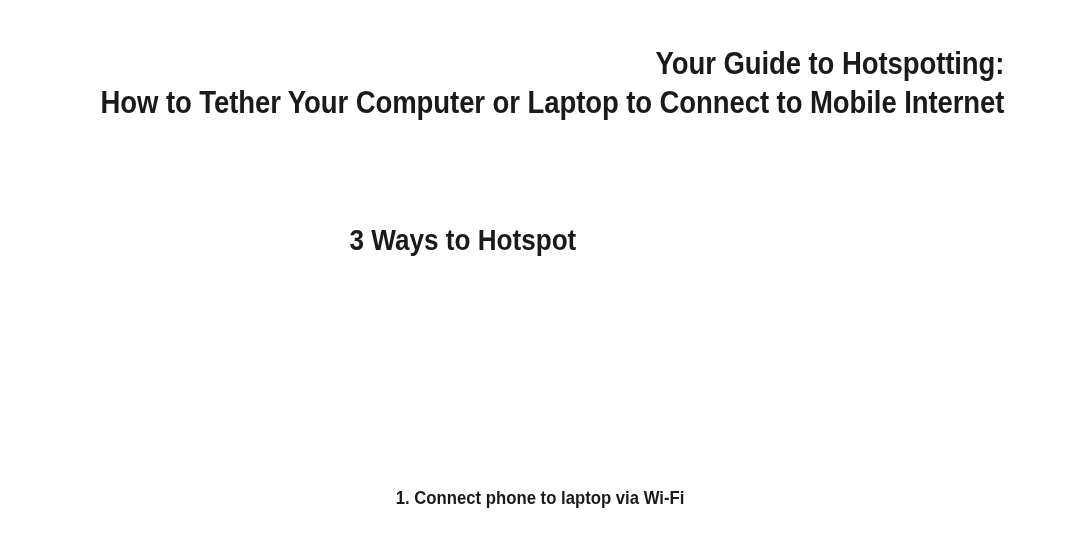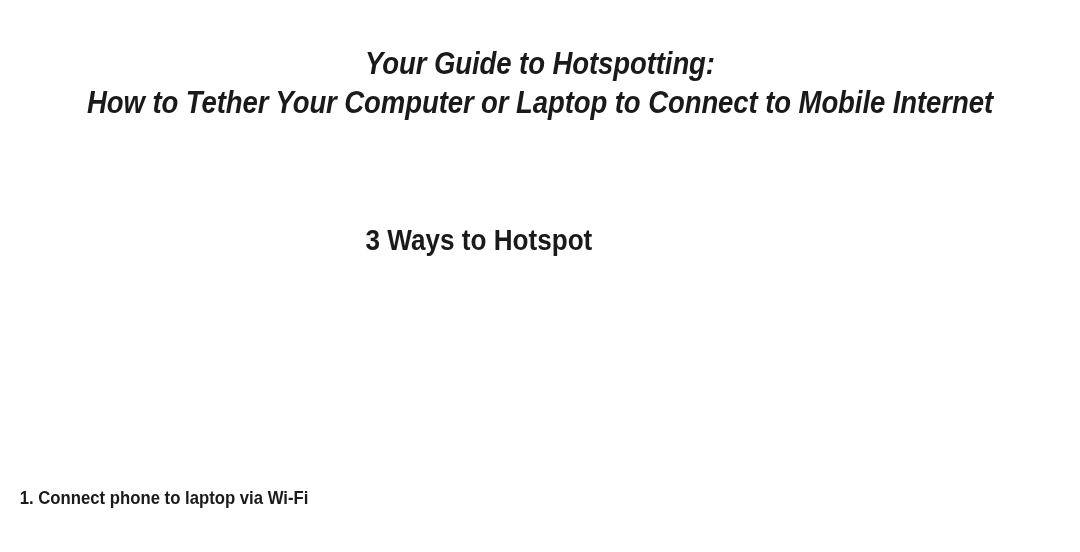--- a/index.html
+++ b/index.html
@@ -21,43 +21,41 @@
     height: 552px;
     background: #ffffff;
   }
 
   
   .title-block {
     position: absolute;
     left: 0;
     top: 44px;
     width: 1080px;
-    text-align: center;
-    font-style: italic;
+    text-align: right;
   }
   .title-line {
     display: block;
     font-weight: 700;
     font-size: 32px;
     line-height: 39px;
     letter-spacing: -0.1px;
     color: #1a1a1a;
     transform: scaleX(0.86);
     transform-origin: center center;
     white-space: nowrap;
   }
 
   
   .section-heading {
     position: absolute;
     left: 0;
     top: 222px;
     width: 908px;
     text-align: center;
-    padding-left: 16px;
   }
   .section-heading-text {
     display: inline-block;
     font-weight: 700;
     font-size: 29px;
     line-height: 36px;
     color: #1a1a1a;
     transform: scaleX(0.9);
     transform-origin: center center;
     white-space: nowrap;
@@ -82,21 +80,21 @@
     background: transparent;
   }
 
   
   .caption-row {
     position: absolute;
     left: 0;
     top: 486px;
     width: 1080px;
     display: flex;
-    flex-direction: column;
+    flex-direction: row;
     align-items: flex-start;
   }
   .caption-cell {
     flex: 1 1 0;
     text-align: center;
     overflow: visible;
   }
   .caption-text {
     display: inline-block;
     font-weight: 700;

